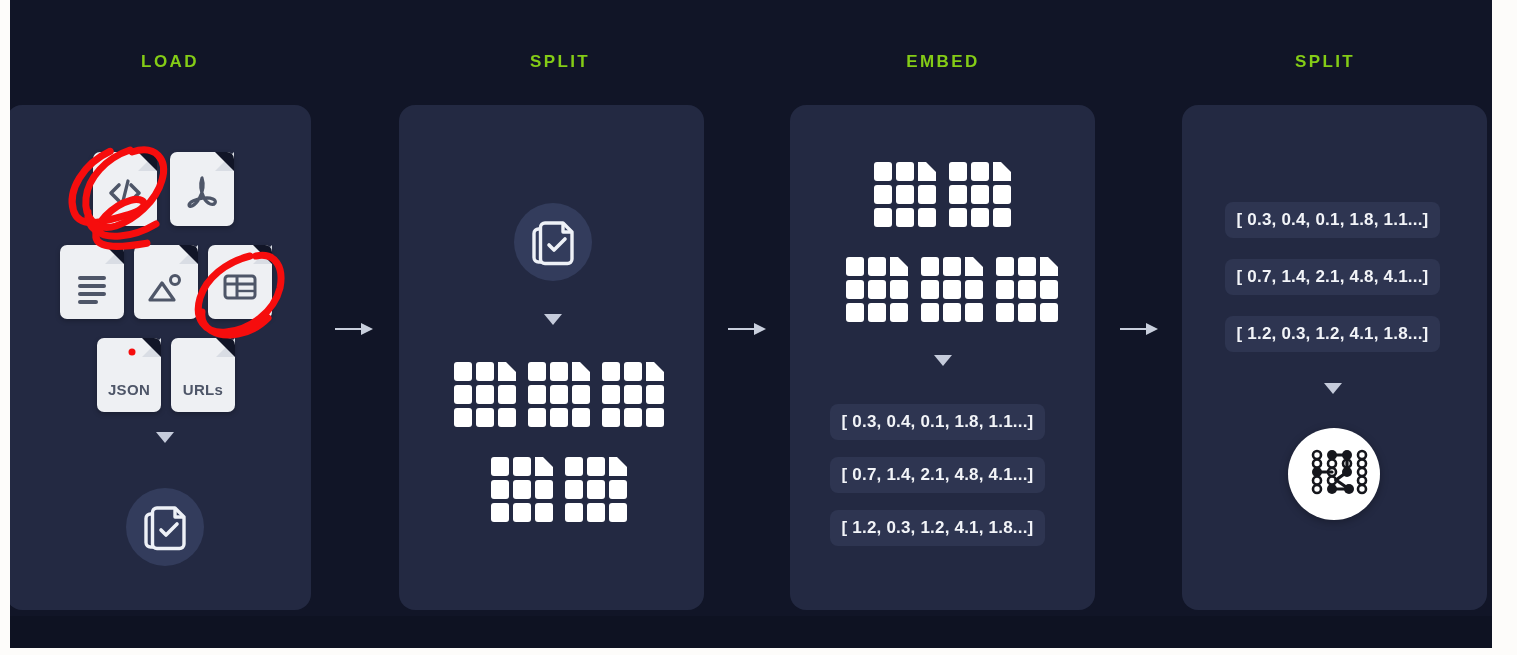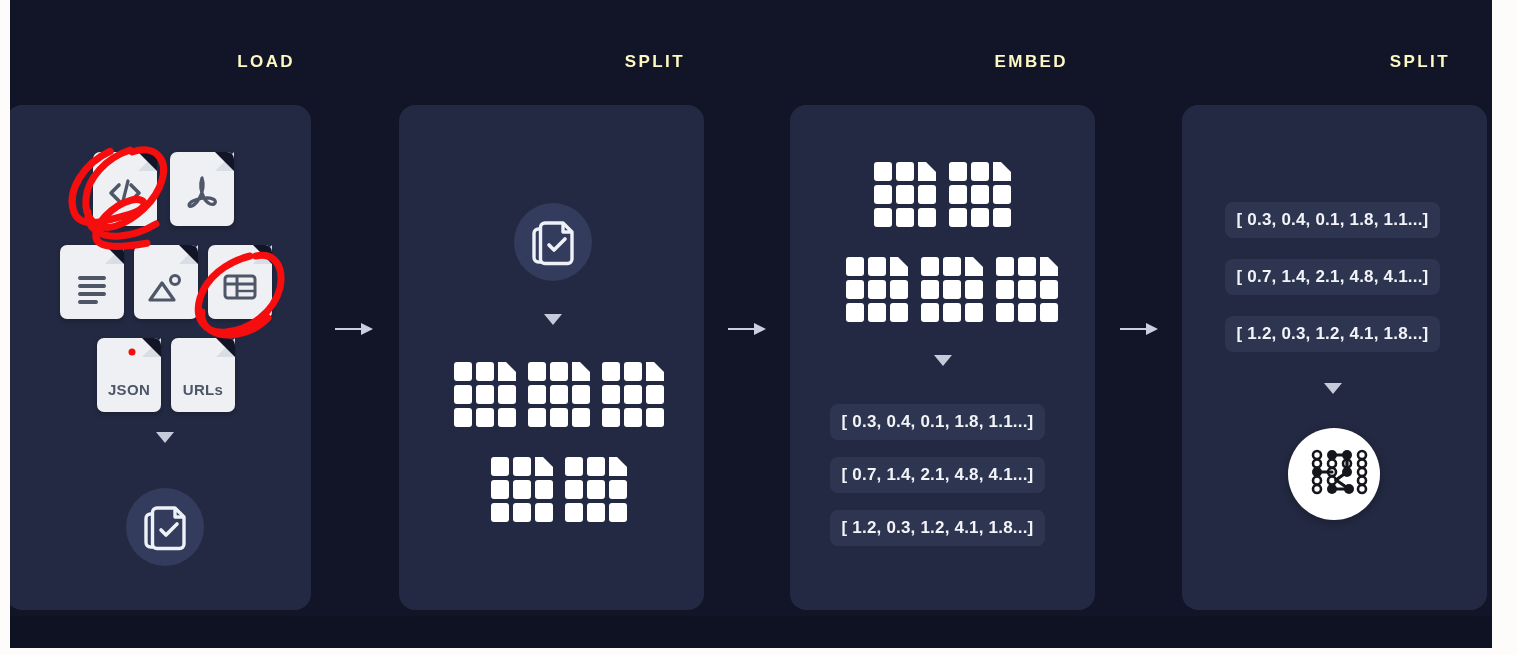--- a/index.html
+++ b/index.html
@@ -44,22 +44,22 @@
   
   #headers {
     position: absolute;
     left: 0; top: 0;
     width: 100%;
     height: 100px;
   }
   .col-head {
     position: absolute;
     top: 52px;
-    text-align: right;
-    color: #fef9c3;
+    text-align: center;
+    color: #84cc16;
     font-size: 17px;
     font-weight: 700;
     letter-spacing: 2.4px;
   }
 
   
   .card {
     position: absolute;
     background: #232942;
     border-radius: 16px;

